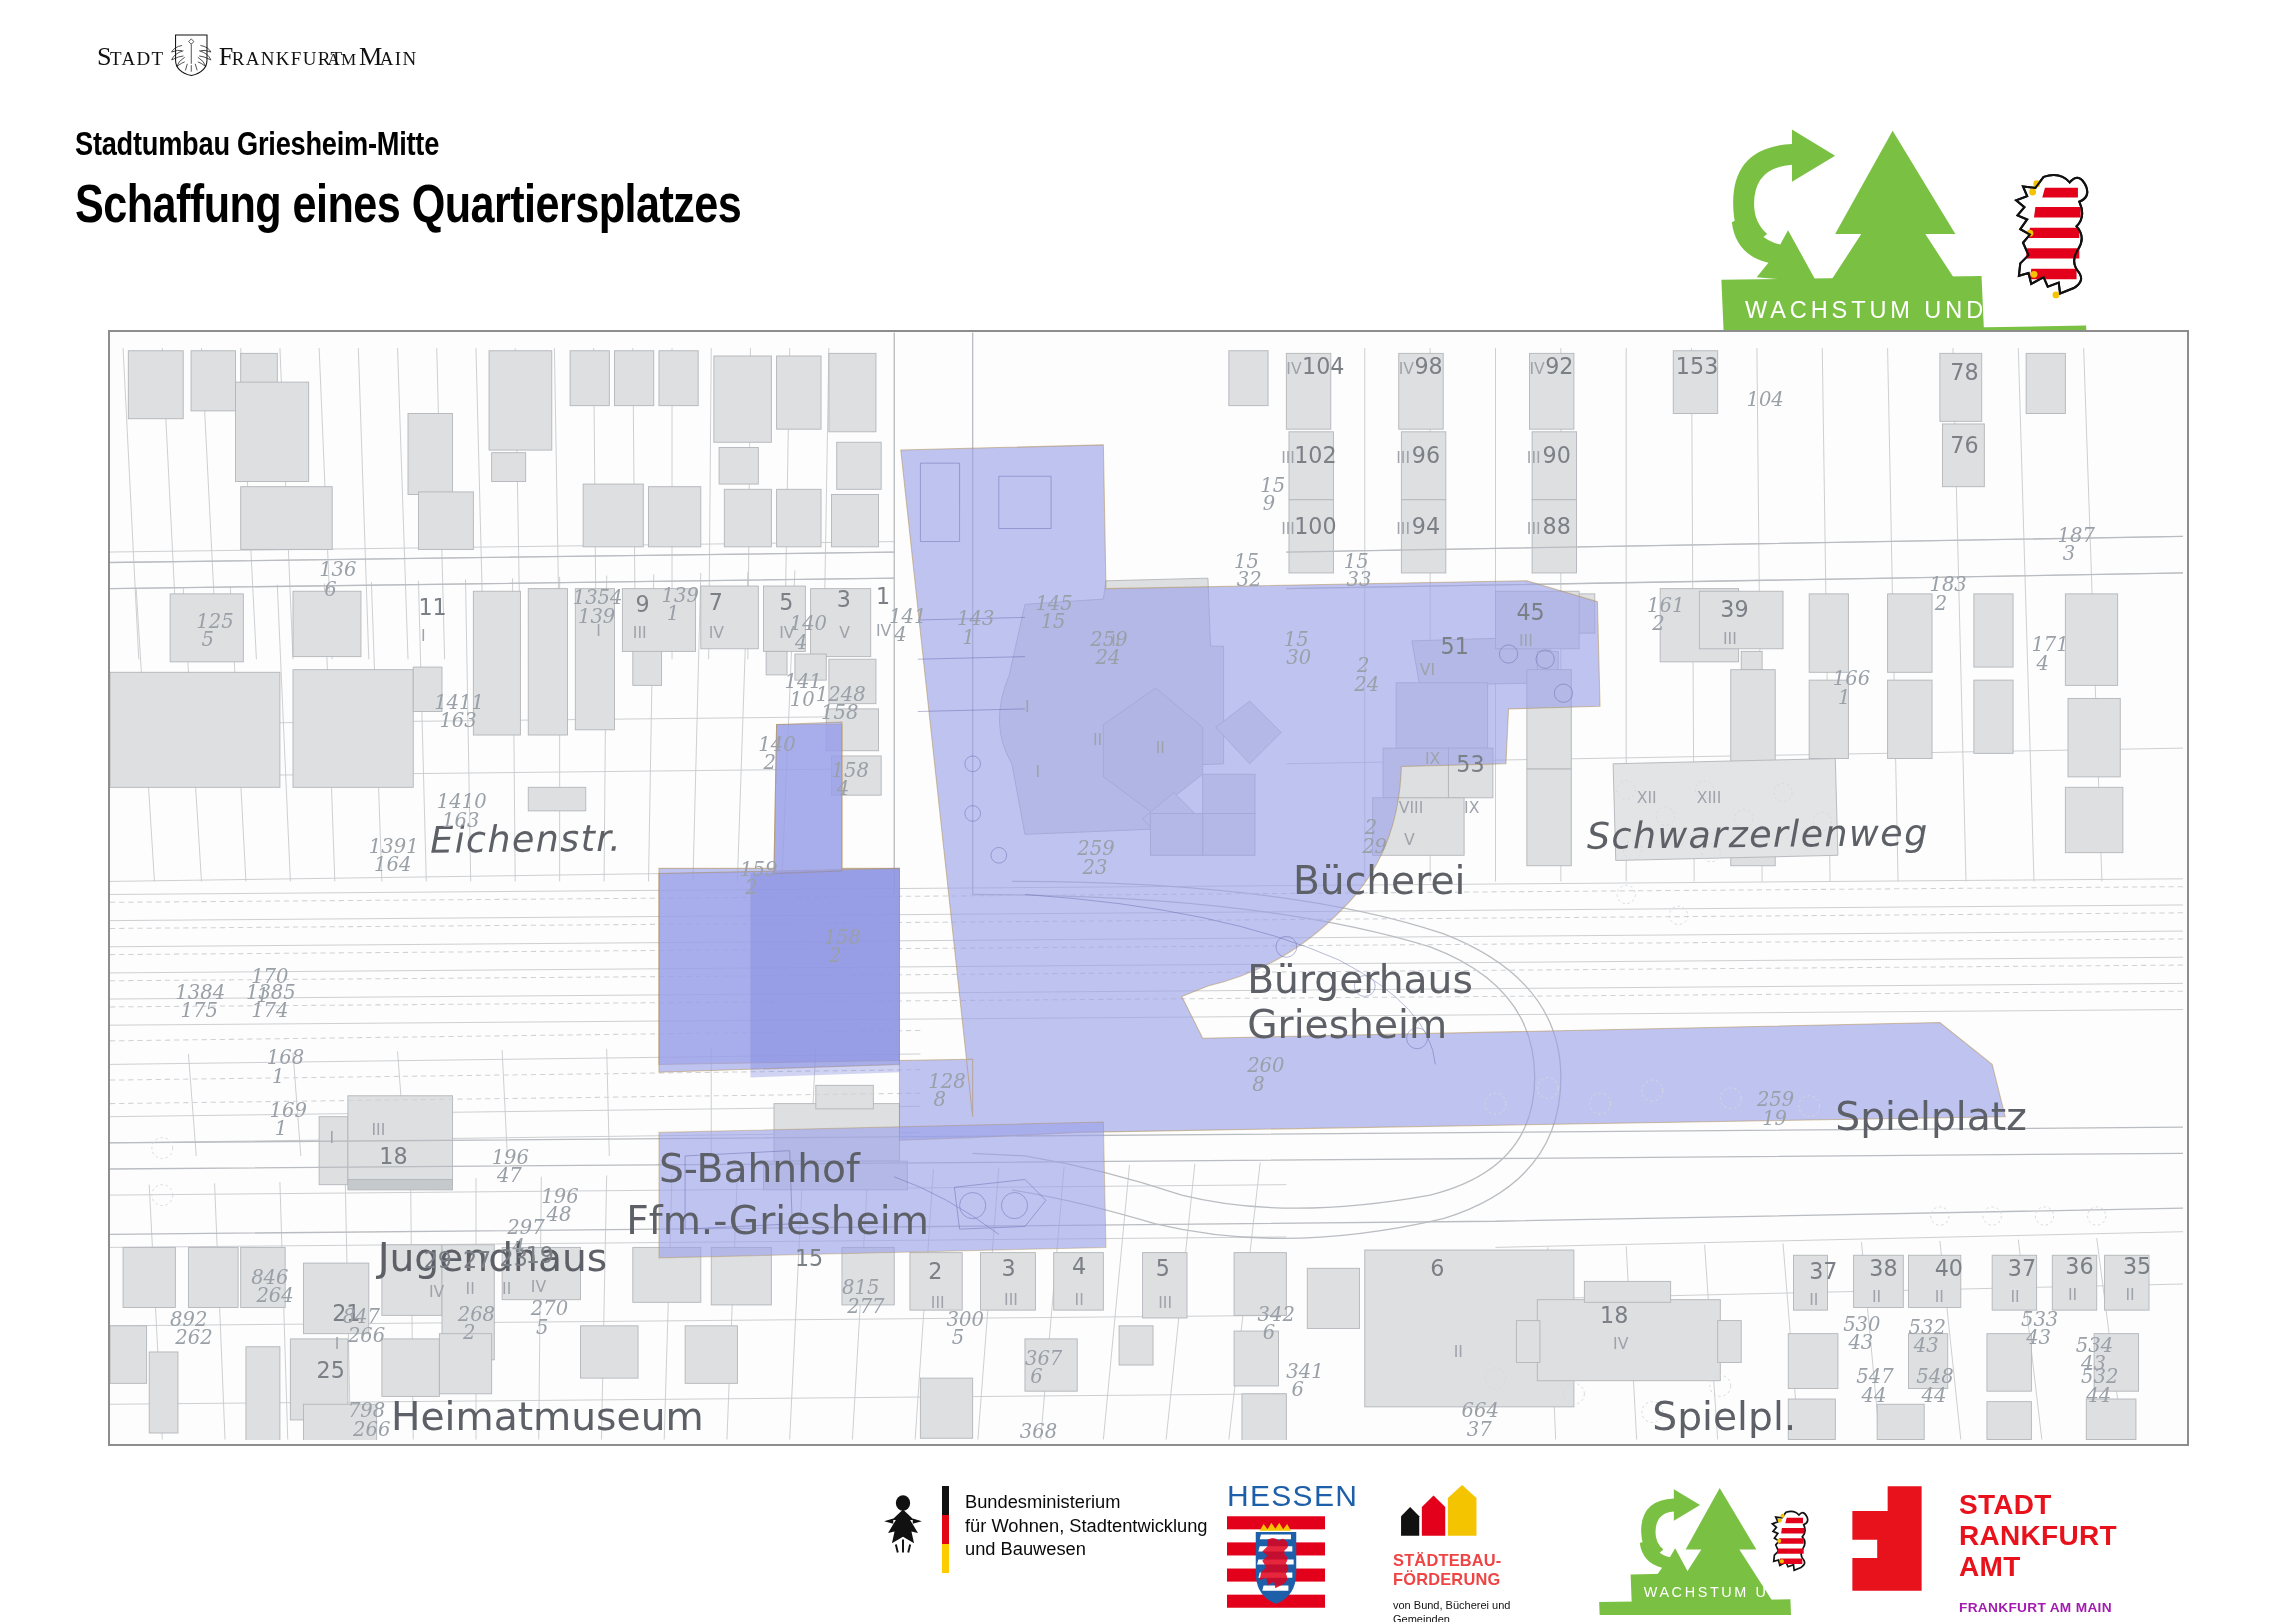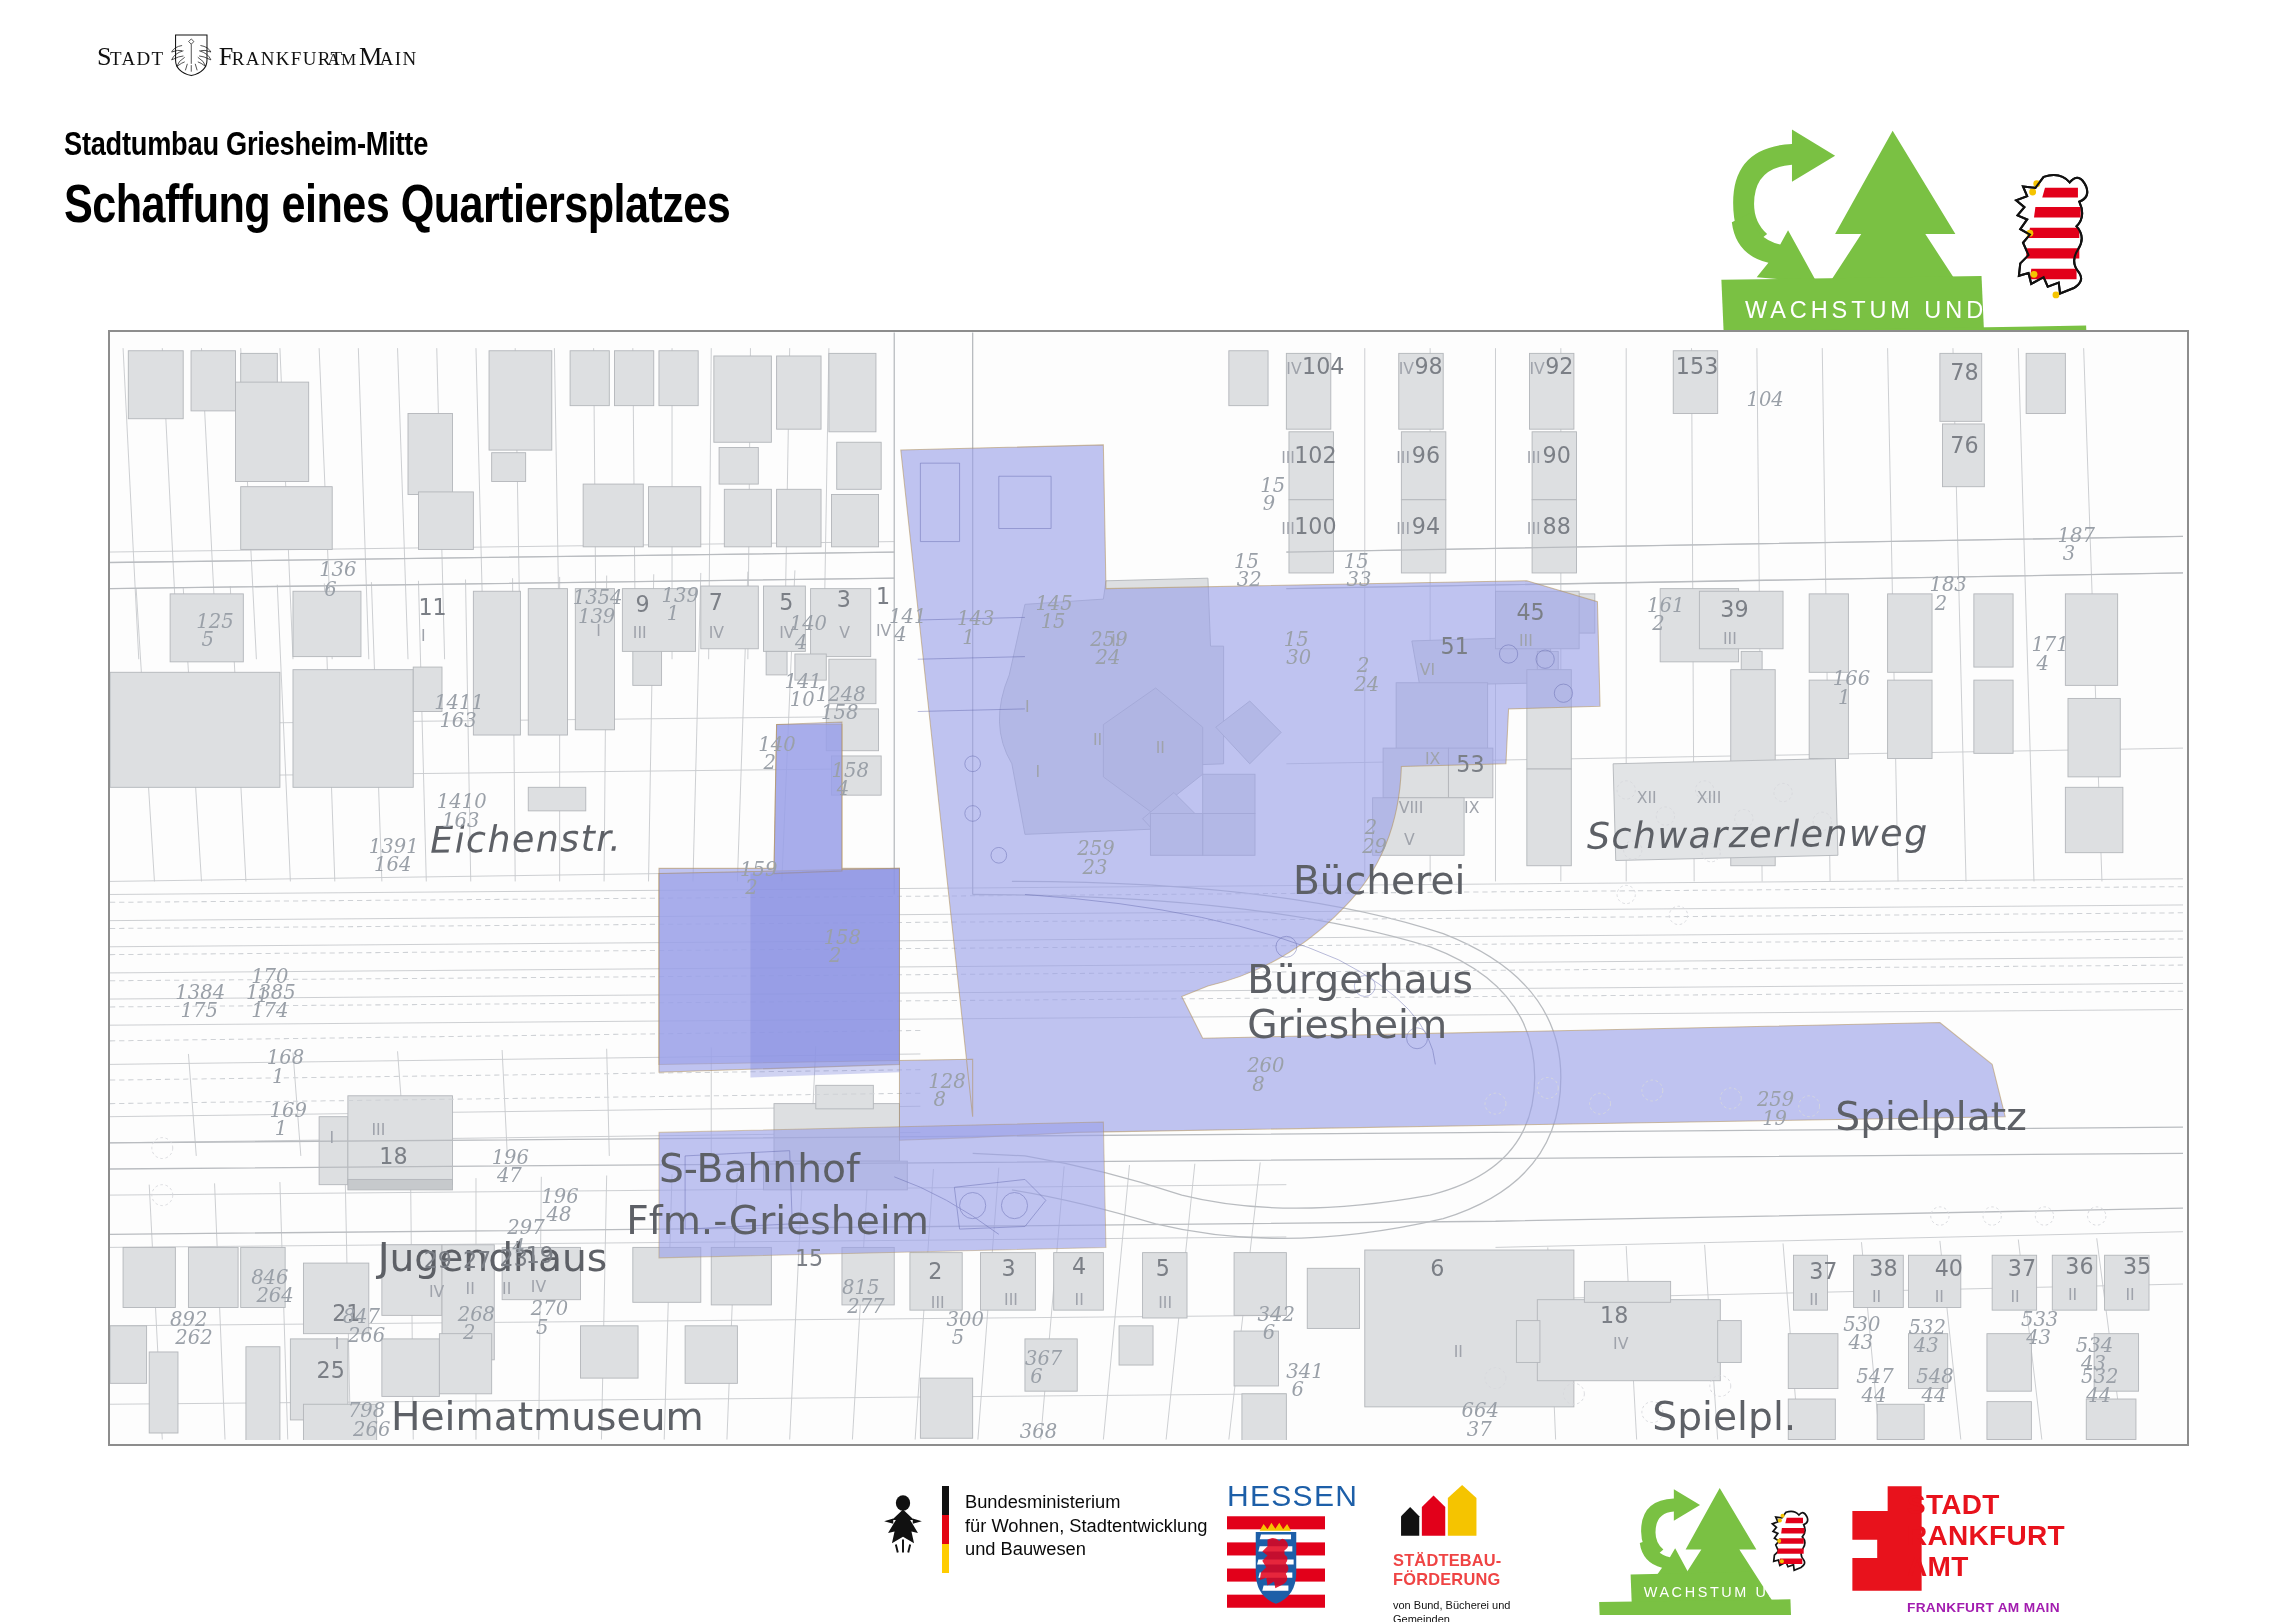--- a/index.html
+++ b/index.html
@@ -3,21 +3,21 @@
 <meta charset="utf-8">
 <style>
   html,body{margin:0;padding:0;background:#ffffff;}
   body{width:2295px;height:1622px;position:relative;overflow:hidden;
        font-family:"Liberation Sans",sans-serif;}
 
   
   #city-logo{position:absolute;left:97px;top:31px;width:419px;height:46px;}
   #city-logo svg{display:block;}
 
-  #title-block{position:absolute;left:64px;top:124px;}
+  #title-block{position:absolute;left:75px;top:124px;}
   #subtitle{font-family:"Liberation Sans Narrow","Liberation Sans",sans-serif;
             font-weight:bold;font-size:34px;letter-spacing:-0.3px;color:#000;
             transform:scaleX(.80);transform-origin:left center;white-space:nowrap;}
   #maintitle{font-family:"Liberation Sans Narrow","Liberation Sans",sans-serif;
              font-weight:bold;font-size:54px;letter-spacing:-0.7px;color:#000;
              transform:scaleX(.80);transform-origin:left center;white-space:nowrap;
              margin-top:9.2px;}
 
   
   #wachstum-logo{position:absolute;left:1707px;top:124px;width:451px;height:262px;}
@@ -782,21 +782,21 @@
         </g>
       </g>
     </svg>
   </div>
 
   <div class="flogo" style="left:1838px;top:14.4px;">
     <svg width="98" height="105" viewBox="0 0 150 160">
       <path d="M76 0 L128 0 L128 160 L22 160 L22 110 L60 110 L60 82 L22 82 L22 38 L76 38 Z" fill="#e8121c"></path>
     </svg>
   </div>
-  <div class="flogo spa-title" style="left:1907px;top:17px;">
+  <div class="flogo spa-title" style="left:1959px;top:17px;">
     <div>STADT</div>
     <div>RANKFURT</div>
     <div>AMT</div>
     <div class="spa-sub">FRANKFURT AM MAIN</div>
   </div>
 
 </div>
 
 
 </body></html>

